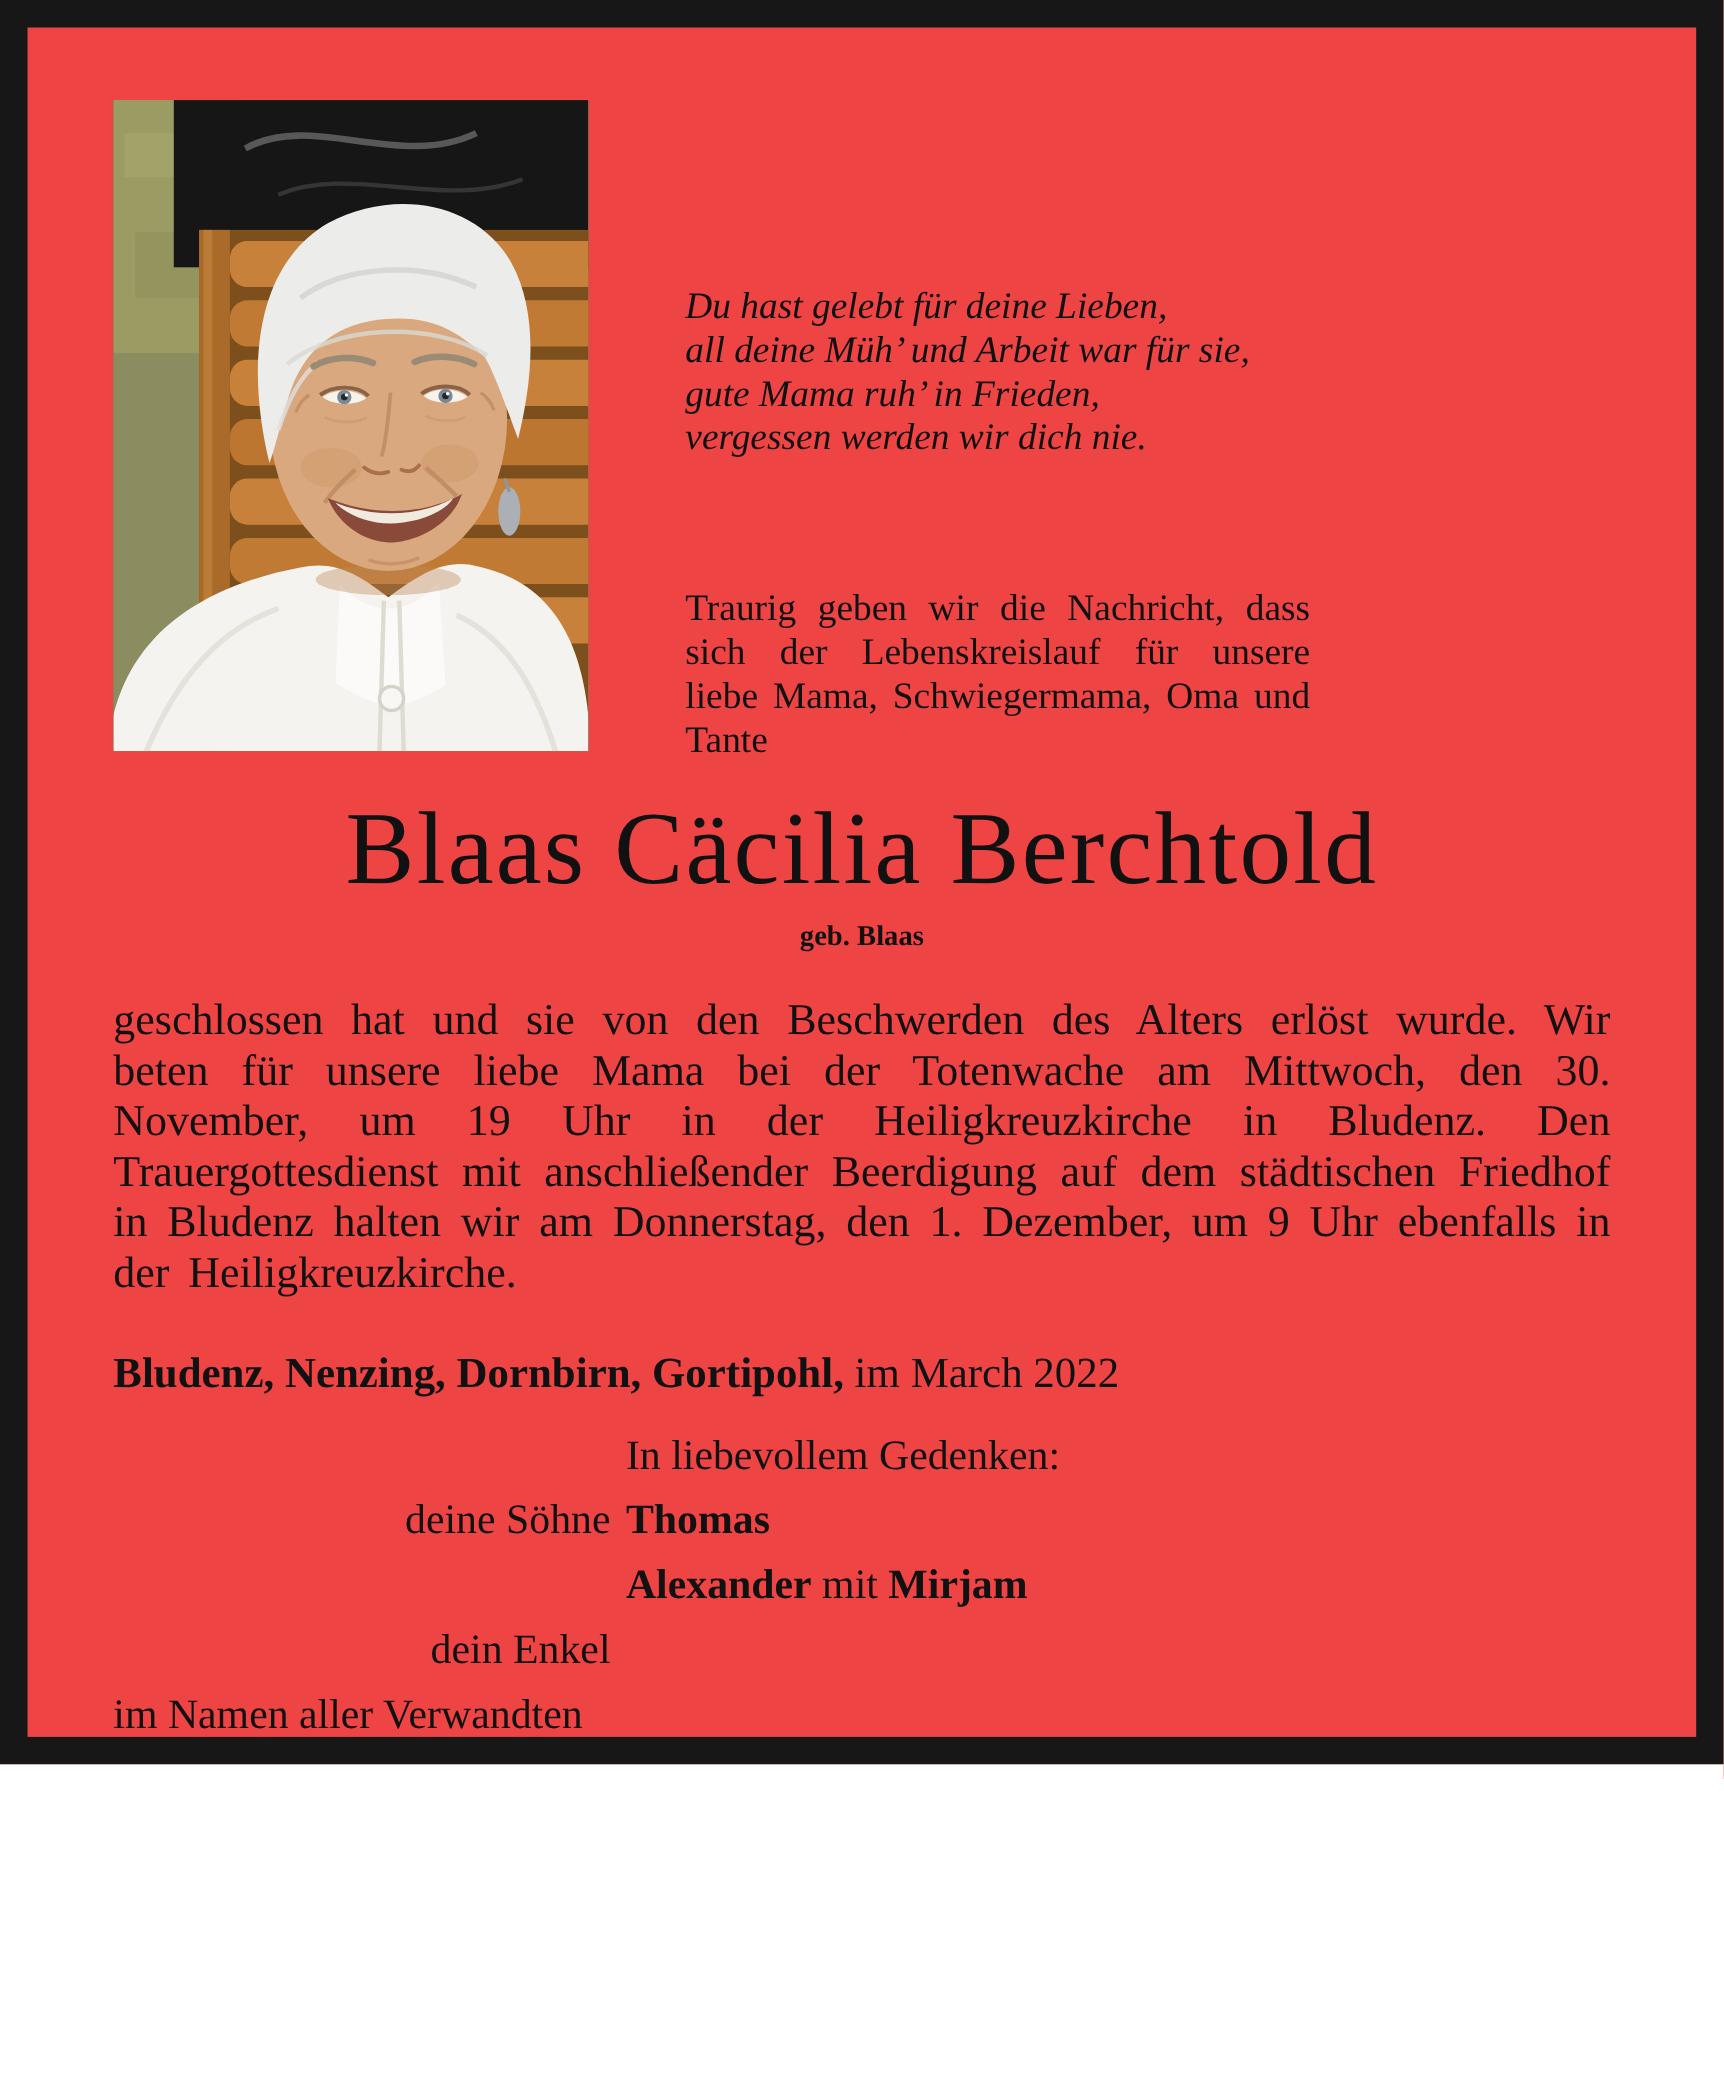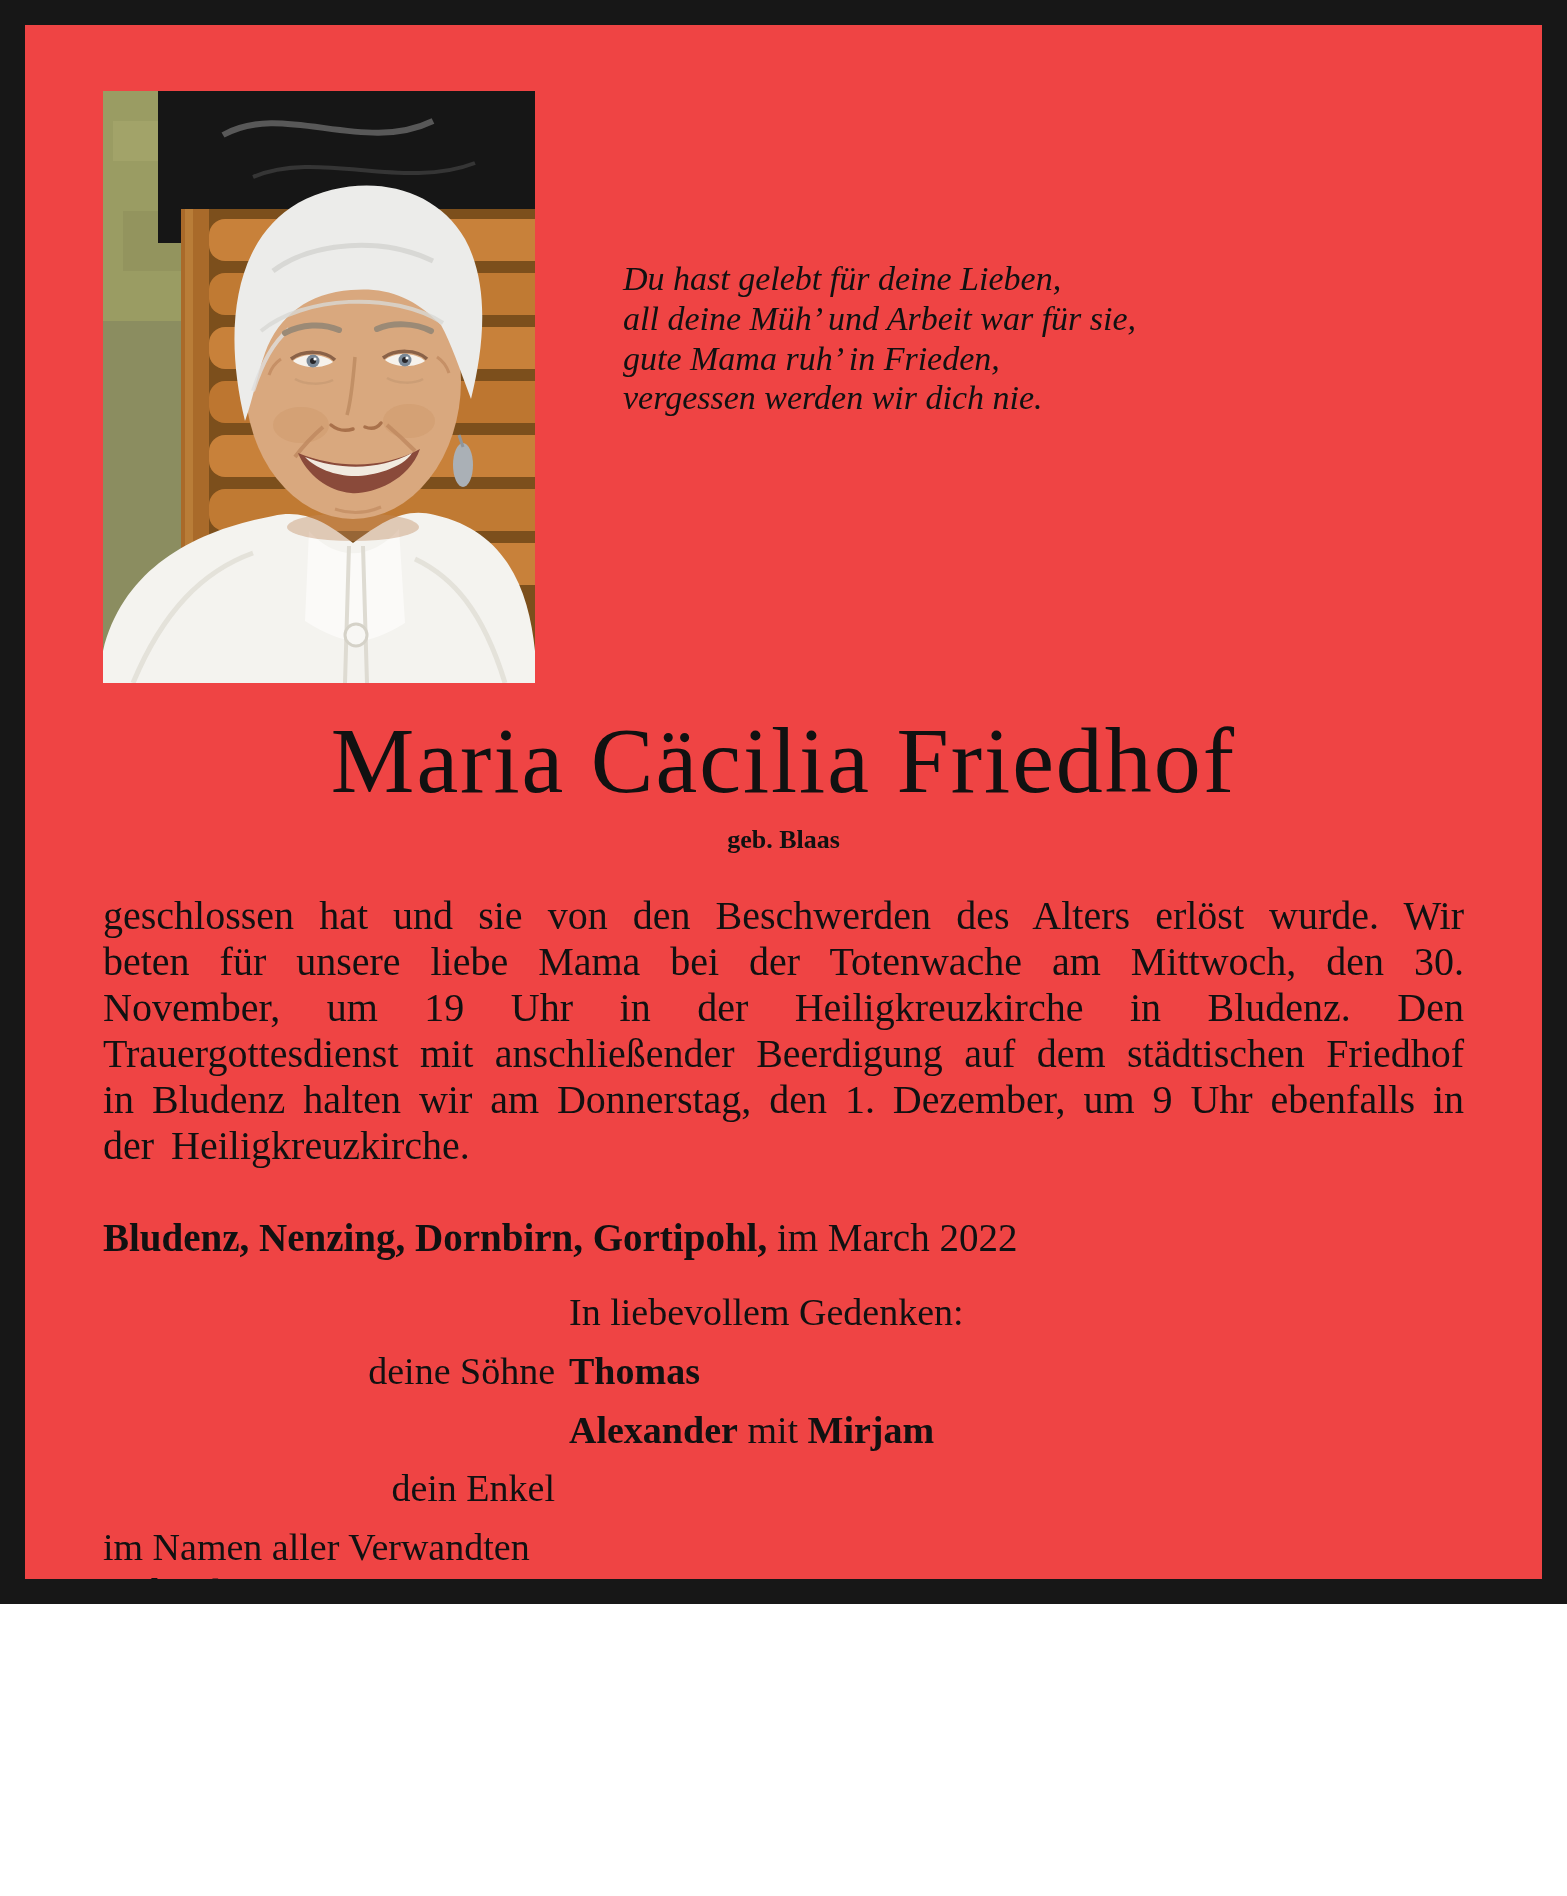--- a/index.html
+++ b/index.html
@@ -183,24 +183,25 @@
         </svg>
       </div>
 
       <div class="right-col">
         <div class="poem">
           <p>Du hast gelebt für deine Lieben,</p>
           <p>all deine Müh’ und Arbeit war für sie,</p>
           <p>gute Mama ruh’ in Frieden,</p>
           <p>vergessen werden wir dich nie.</p>
         </div>
+        <p class="intro">Traurig geben wir die Nachricht, dass sich der Lebenskreislauf für unsere liebe Mama, Schwiegermama, Oma und Tante</p>
       </div>
     </div>
 
-    <h1 class="name">Maria Cäcilia Friedhof</h1>
+    <h1 class="name">Blaas Cäcilia Berchtold</h1>
     <p class="maiden">geb. Blaas</p>
 
     <p class="body-text">geschlossen hat und sie von den Beschwerden des Alters erlöst wurde. Wir beten für unsere liebe Mama bei der Totenwache am Mittwoch, den 30. November, um 19 Uhr in der Heiligkreuzkirche in Bludenz. Den Trauergottesdienst mit anschließender Beerdigung auf dem städtischen Friedhof in Bludenz halten wir am Donnerstag, den 1. Dezember, um 9 Uhr ebenfalls in der Heiligkreuzkirche.</p>
 
     <p class="places"><span class="cities">Bludenz, Nenzing, Dornbirn, Gortipohl,</span> <span>im March 2022</span></p>
 
     <div class="memorial">
       <div class="mem-label"></div>
       <div class="mem-content">In liebevollem Gedenken:</div>
 

